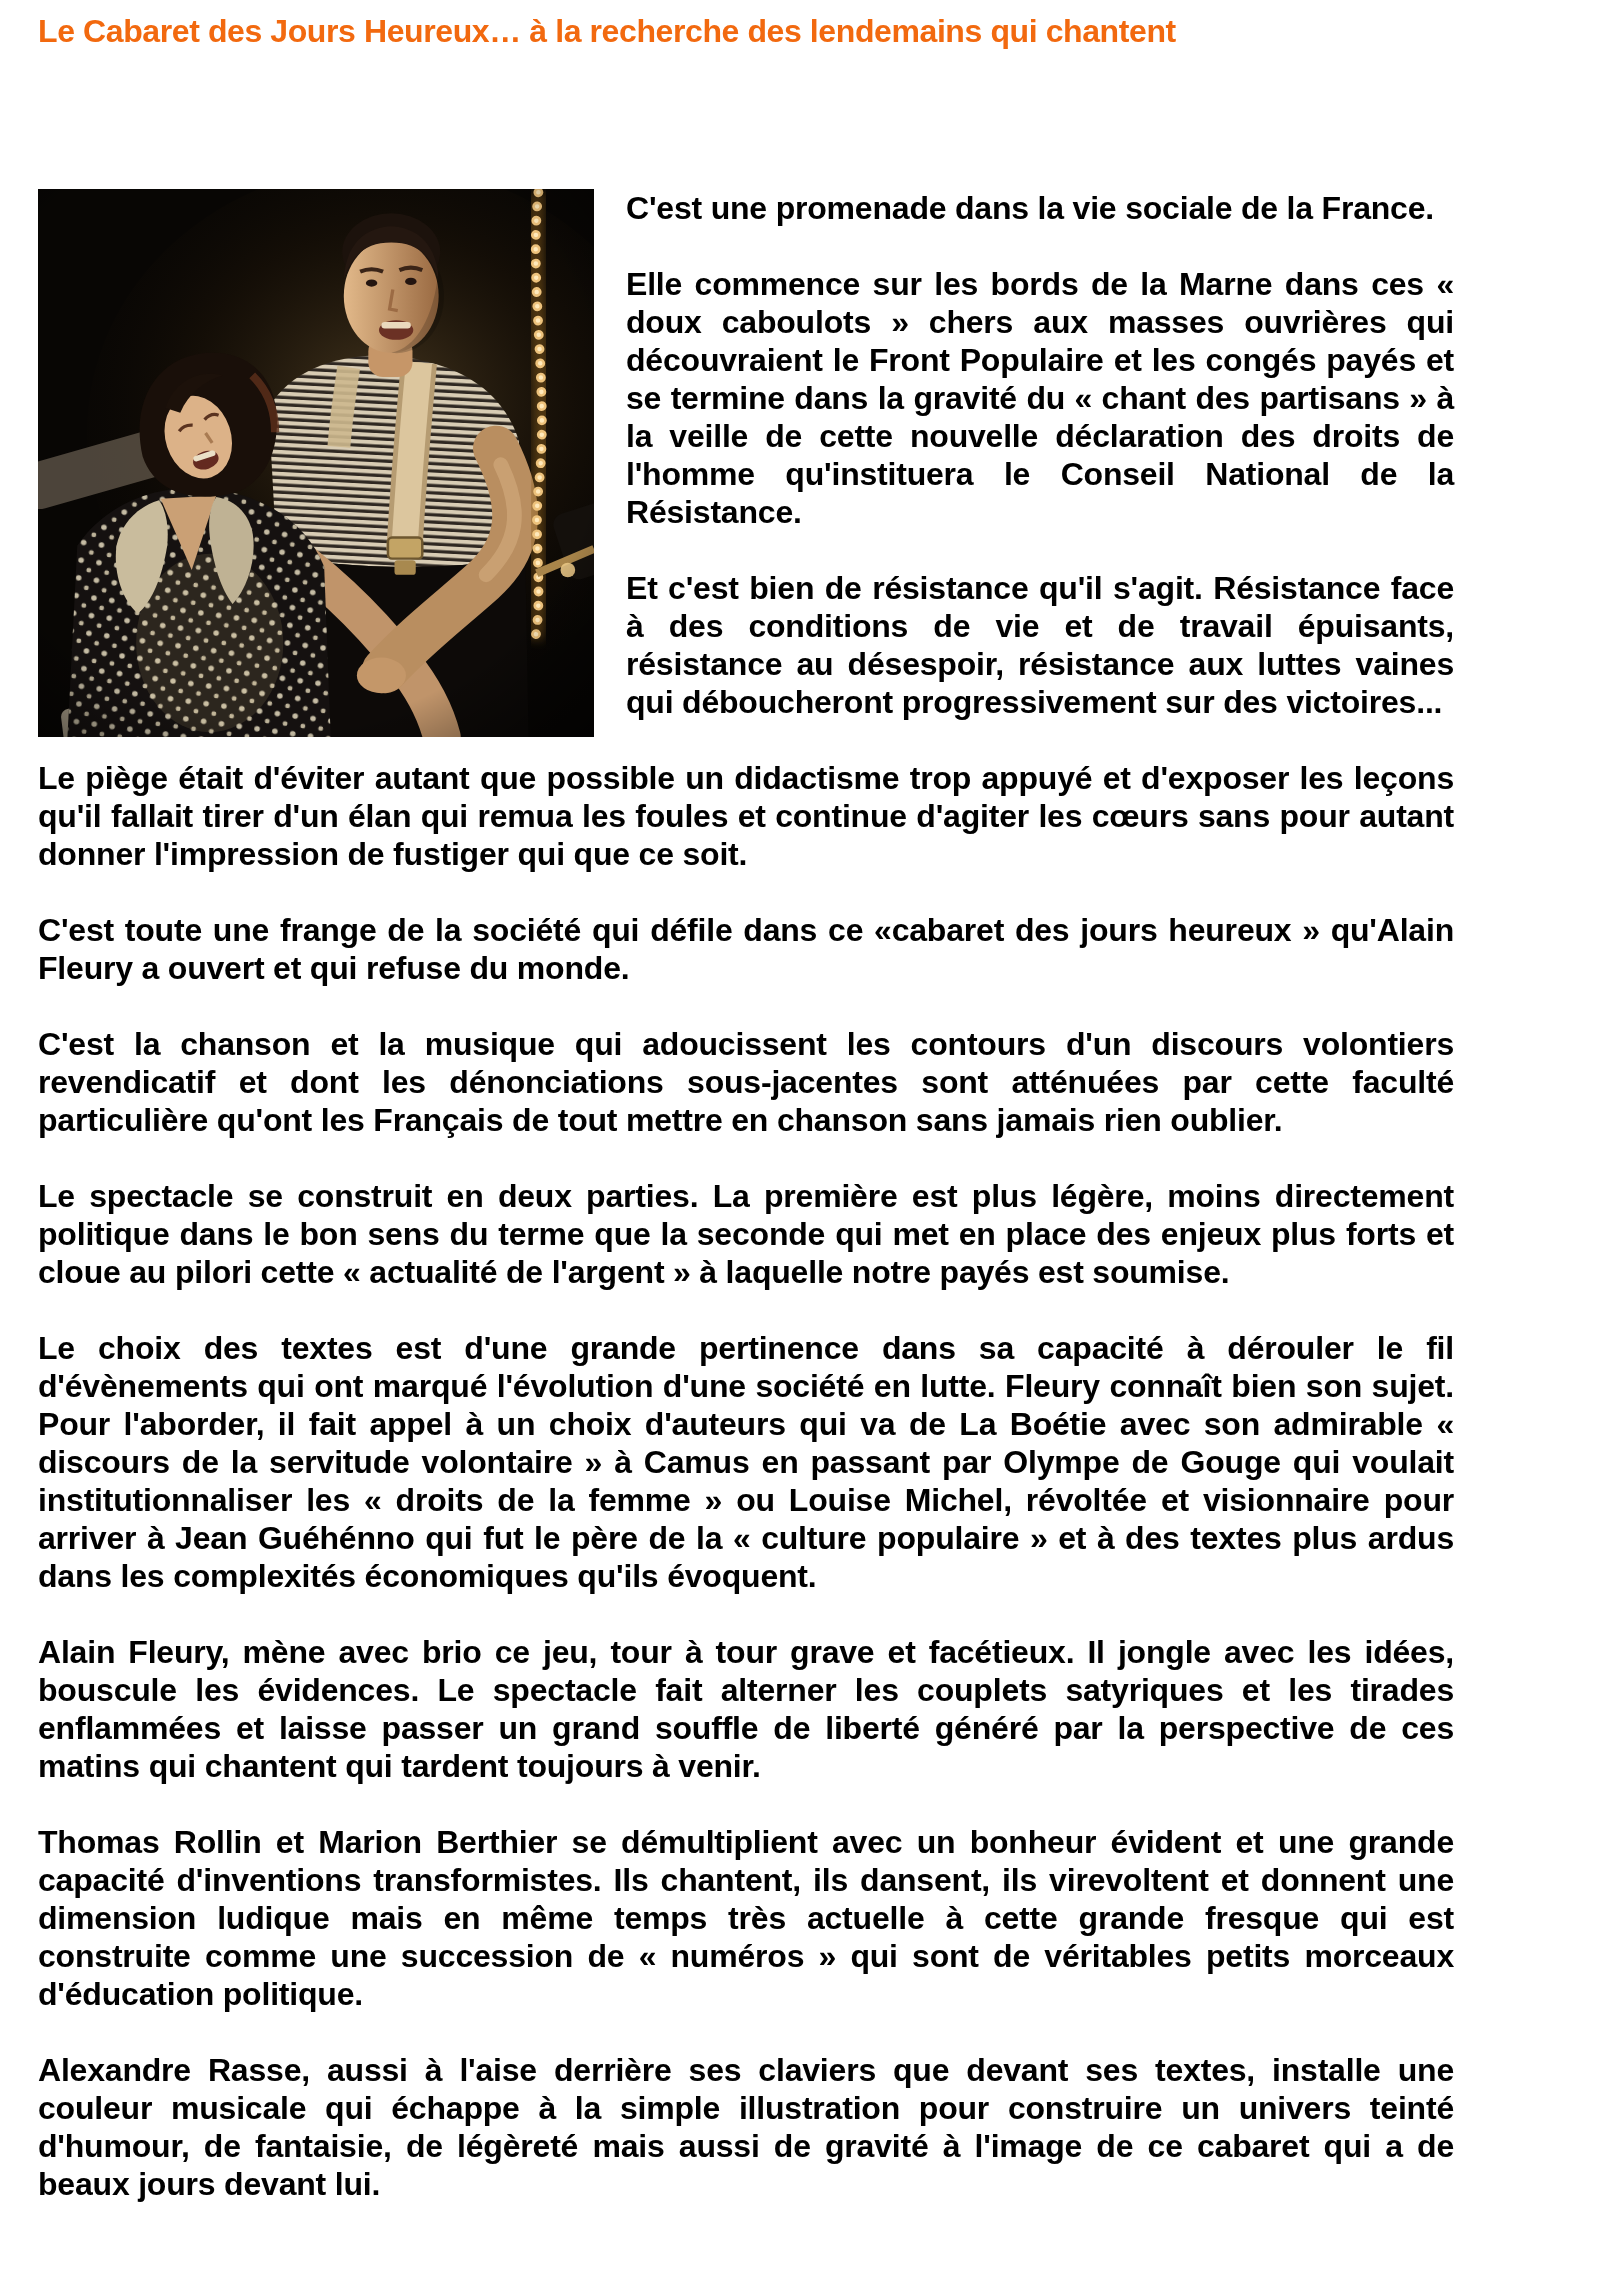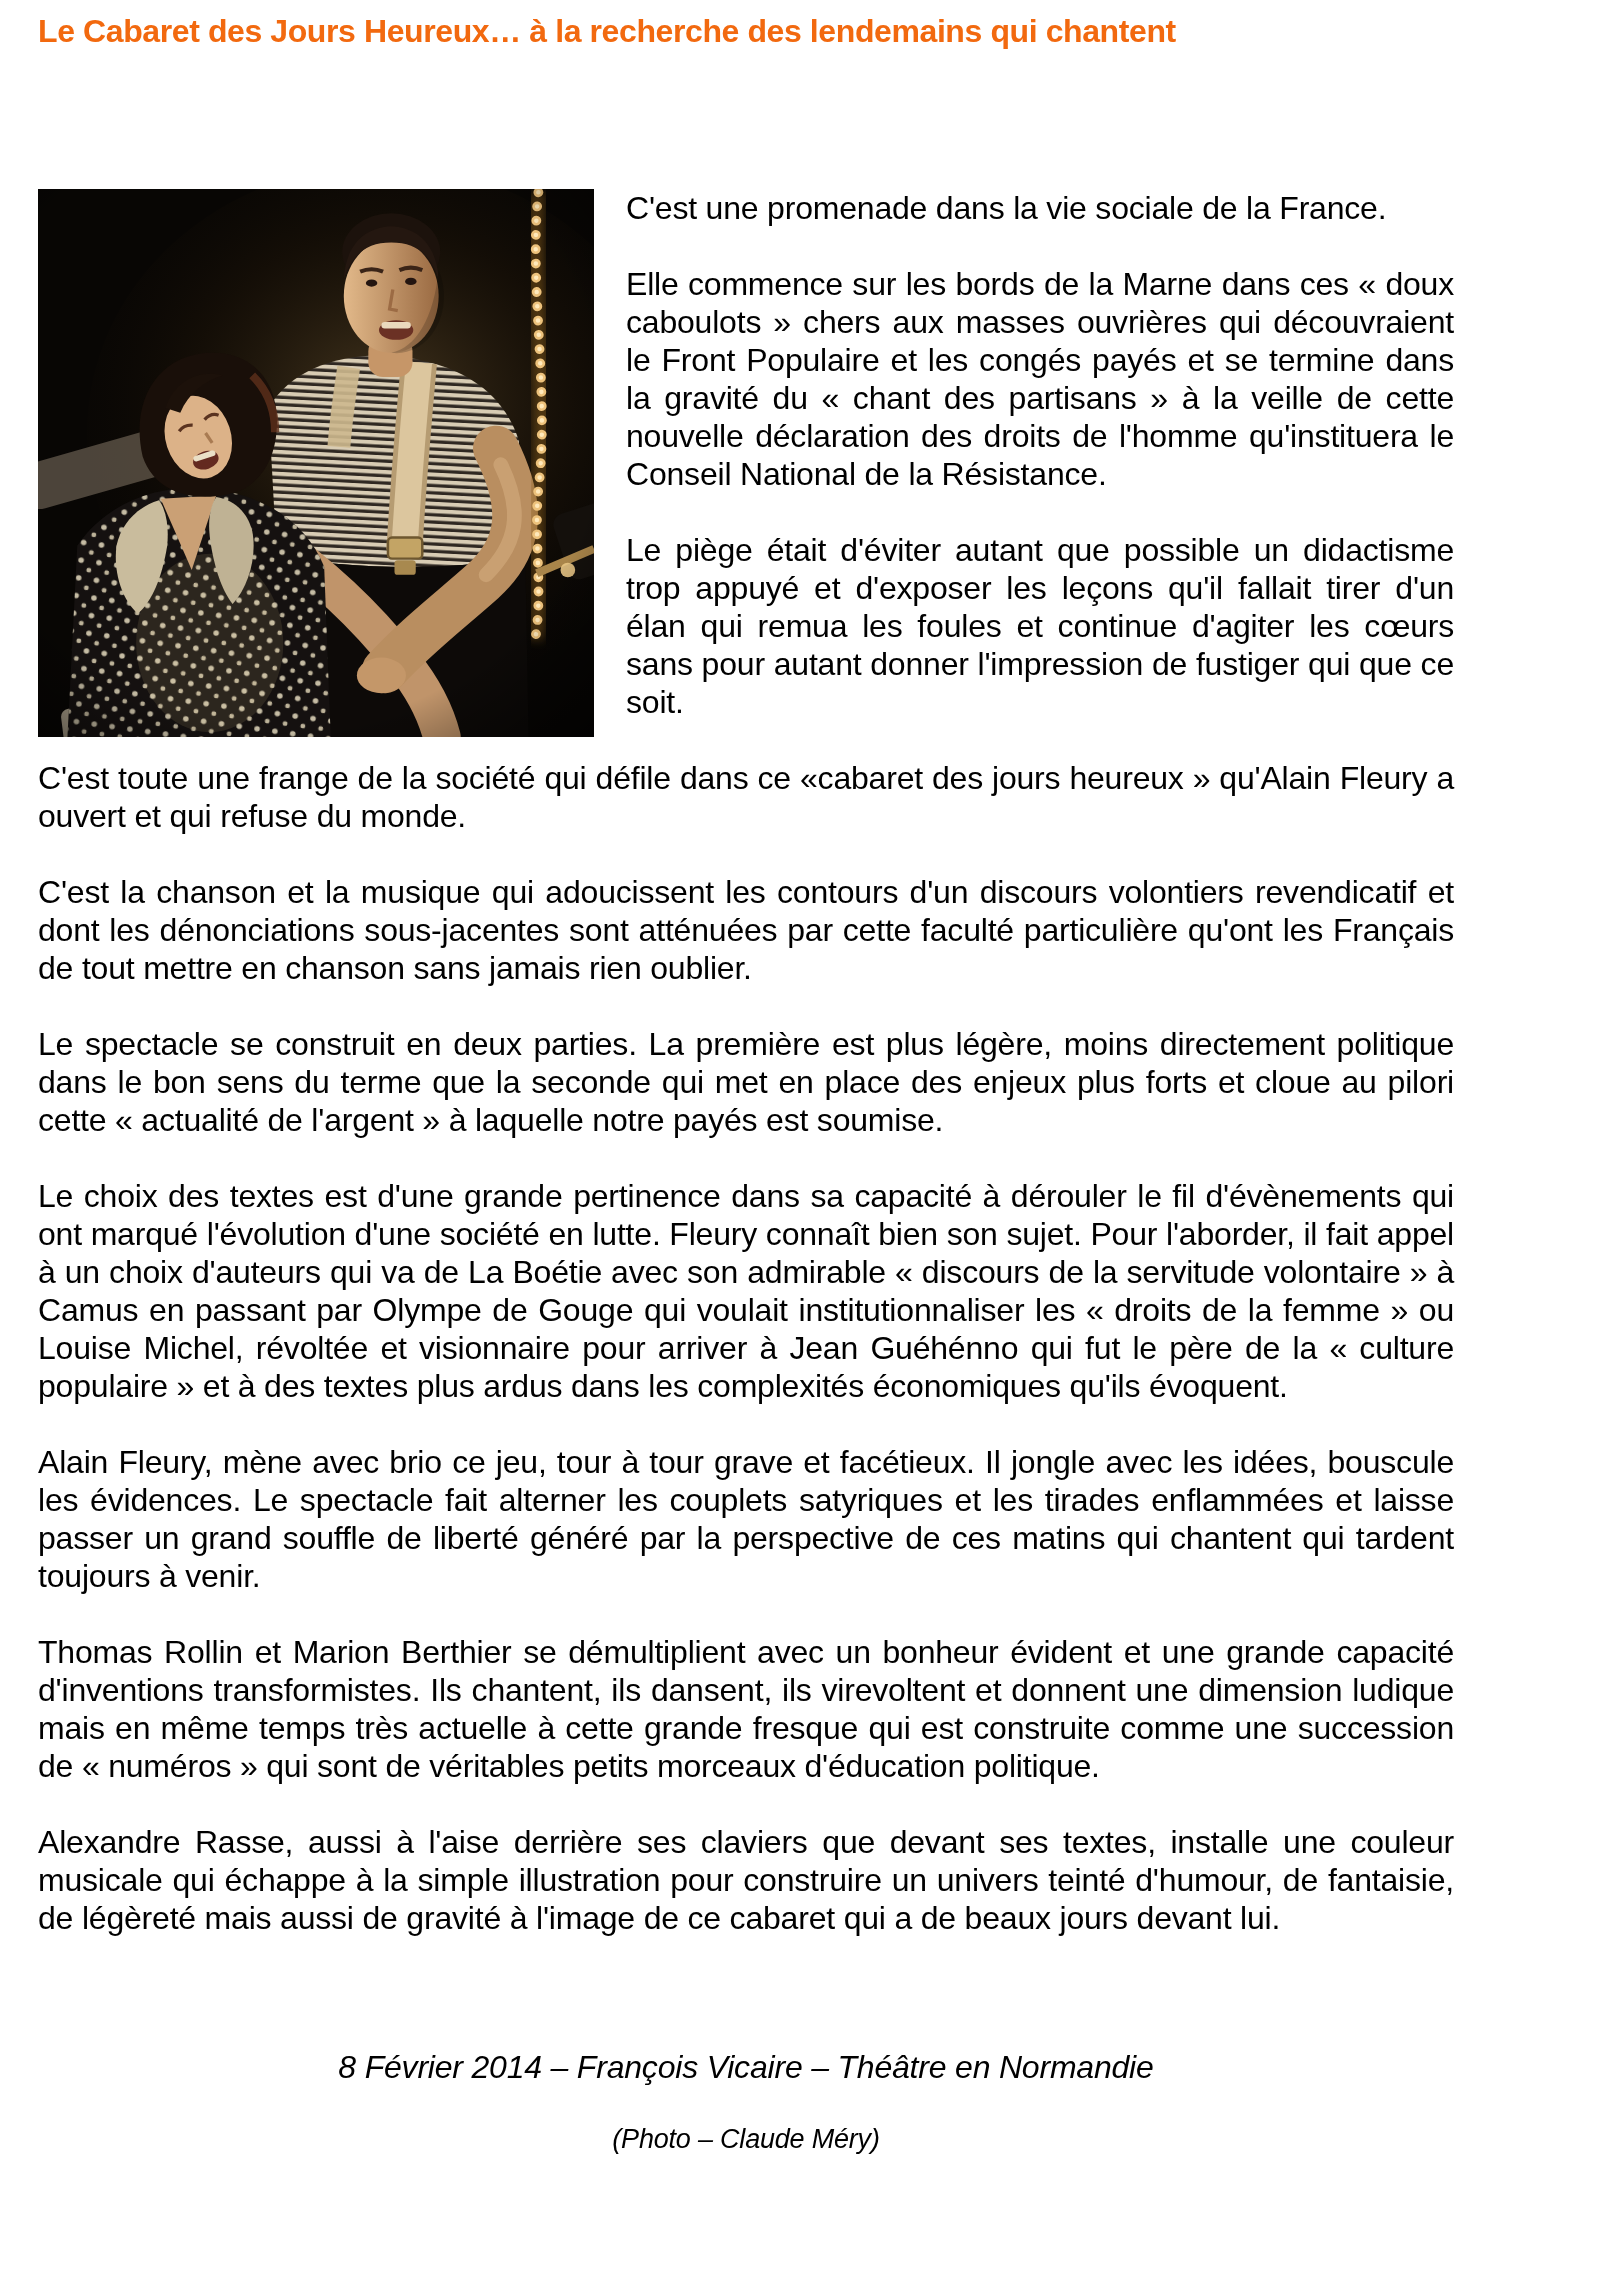--- a/index.html
+++ b/index.html
@@ -29,20 +29,21 @@
     width: 556px; height: 548px;
     margin: 0 32px 20.7px 0;
   }
   .photo-wrap svg { display: block; width: 556px; height: 548px; }
   .article p {
     margin: 0 0 38px 0;
     font-size: 32px;
     line-height: 38px;
     letter-spacing: -0.2px;
     text-align: justify;
+    font-weight: bold;
   }
   .article p.first { margin-top: 32px; }
   .article p.tight { margin-bottom: 0; }
   .article p.byline {
     font-style: italic;
     text-align: center;
     margin: 111px 0 0 0;
   }
   .article p.photo-credit {
     font-style: italic;
@@ -154,20 +155,21 @@
           <path d="M610,474 L680,444" stroke="#a9854a" stroke-width="10"></path>
           <circle cx="648" cy="470" r="9" fill="#e9c685" opacity="0.9"></circle>
         </g>
 
         <rect width="680" height="676" fill="url(#vig)"></rect>
       </svg>
     </div>
 
     <p class="first">C'est une promenade dans la vie sociale de la France.</p>
     <p>Elle commence sur les bords de la Marne dans ces « doux caboulots » chers aux masses ouvrières qui découvraient le Front Populaire et les congés payés et se termine dans la gravité du « chant des partisans » à la veille de cette nouvelle déclaration des droits de l'homme qu'instituera le Conseil National de la Résistance.</p>
+    <p>Et c'est bien de résistance qu'il s'agit. Résistance face à des conditions de vie et de travail épuisants, résistance au désespoir, résistance aux luttes vaines qui déboucheront progressivement sur des victoires...</p>
     <p>Le piège était d'éviter autant que possible un didactisme trop appuyé et d'exposer les leçons qu'il fallait tirer d'un élan qui remua les foules et continue d'agiter les cœurs sans pour autant donner l'impression de fustiger qui que ce soit.</p>
     <p>C'est toute une frange de la société qui défile dans ce «cabaret des jours heureux » qu'Alain Fleury a ouvert et qui refuse du monde.</p>
     <p>C'est la chanson et la musique qui adoucissent les contours d'un discours volontiers revendicatif et dont les dénonciations sous-jacentes sont atténuées par cette faculté particulière qu'ont les Français de tout mettre en chanson sans jamais rien oublier.</p>
     <p>Le spectacle se construit en deux parties. La première est plus légère, moins directement politique dans le bon sens du terme que la seconde qui met en place des enjeux plus forts et cloue au pilori cette « actualité de l'argent » à laquelle notre payés est soumise.</p>
     <p>Le choix des textes est d'une grande pertinence dans sa capacité à dérouler le fil d'évènements qui ont marqué l'évolution d'une société en lutte. Fleury connaît bien son sujet. Pour l'aborder, il fait appel à un choix d'auteurs qui va de La Boétie avec son admirable « discours de la servitude volontaire » à Camus en passant par Olympe de Gouge qui voulait institutionnaliser les « droits de la femme » ou Louise Michel, révoltée et visionnaire pour arriver à Jean Guéhénno qui fut le père de la « culture populaire » et à des textes plus ardus dans les complexités économiques qu'ils évoquent.</p>
     <p>Alain Fleury, mène avec brio ce jeu, tour à tour grave et facétieux. Il jongle avec les idées, bouscule les évidences. Le spectacle fait alterner les couplets satyriques et les tirades enflammées et laisse passer un grand souffle de liberté généré par la perspective de ces matins qui chantent qui tardent toujours à venir.</p>
     <p>Thomas Rollin et Marion Berthier se démultiplient avec un bonheur évident et une grande capacité d'inventions transformistes. Ils chantent, ils dansent, ils virevoltent et donnent une dimension ludique mais en même temps très actuelle à cette grande fresque qui est construite comme une succession de « numéros » qui sont de véritables petits morceaux d'éducation politique.</p>
     <p>Alexandre Rasse, aussi à l'aise derrière ses claviers que devant ses textes, installe une couleur musicale qui échappe à la simple illustration pour construire un univers teinté d'humour, de fantaisie, de légèreté mais aussi de gravité à l'image de ce cabaret qui a de beaux jours devant lui.</p>
 
     <p class="byline">8 Février 2014 – François Vicaire – Théâtre en Normandie</p>

